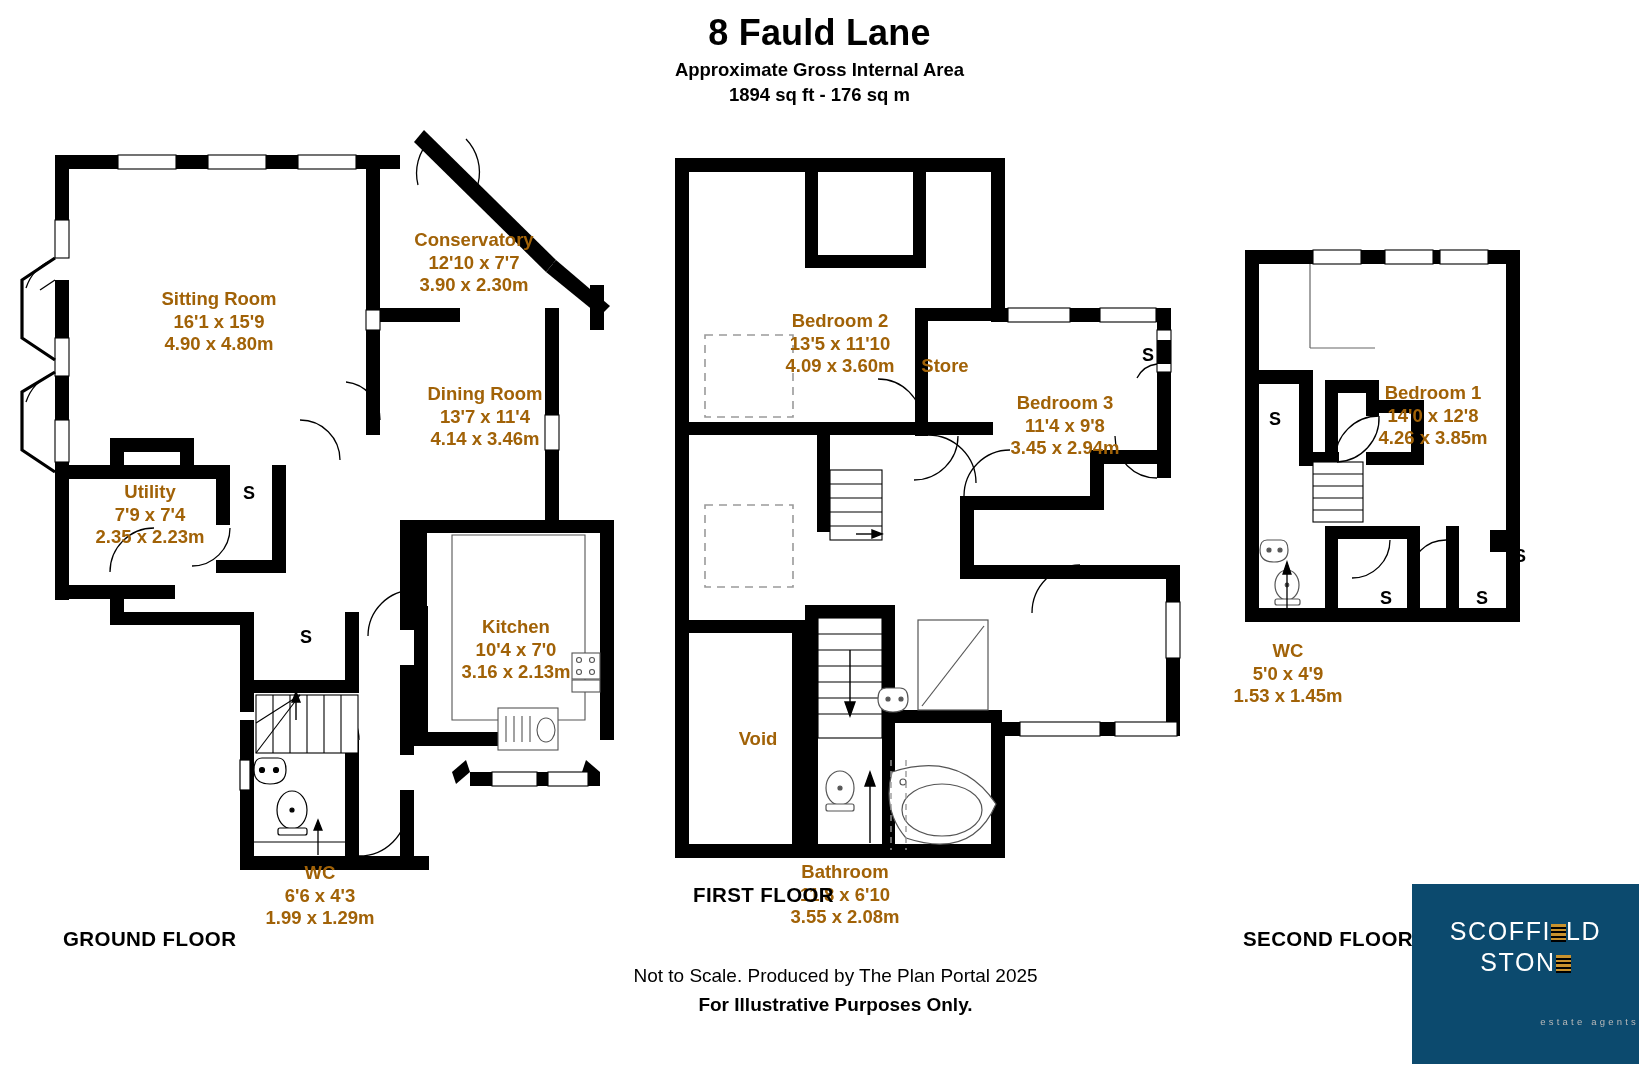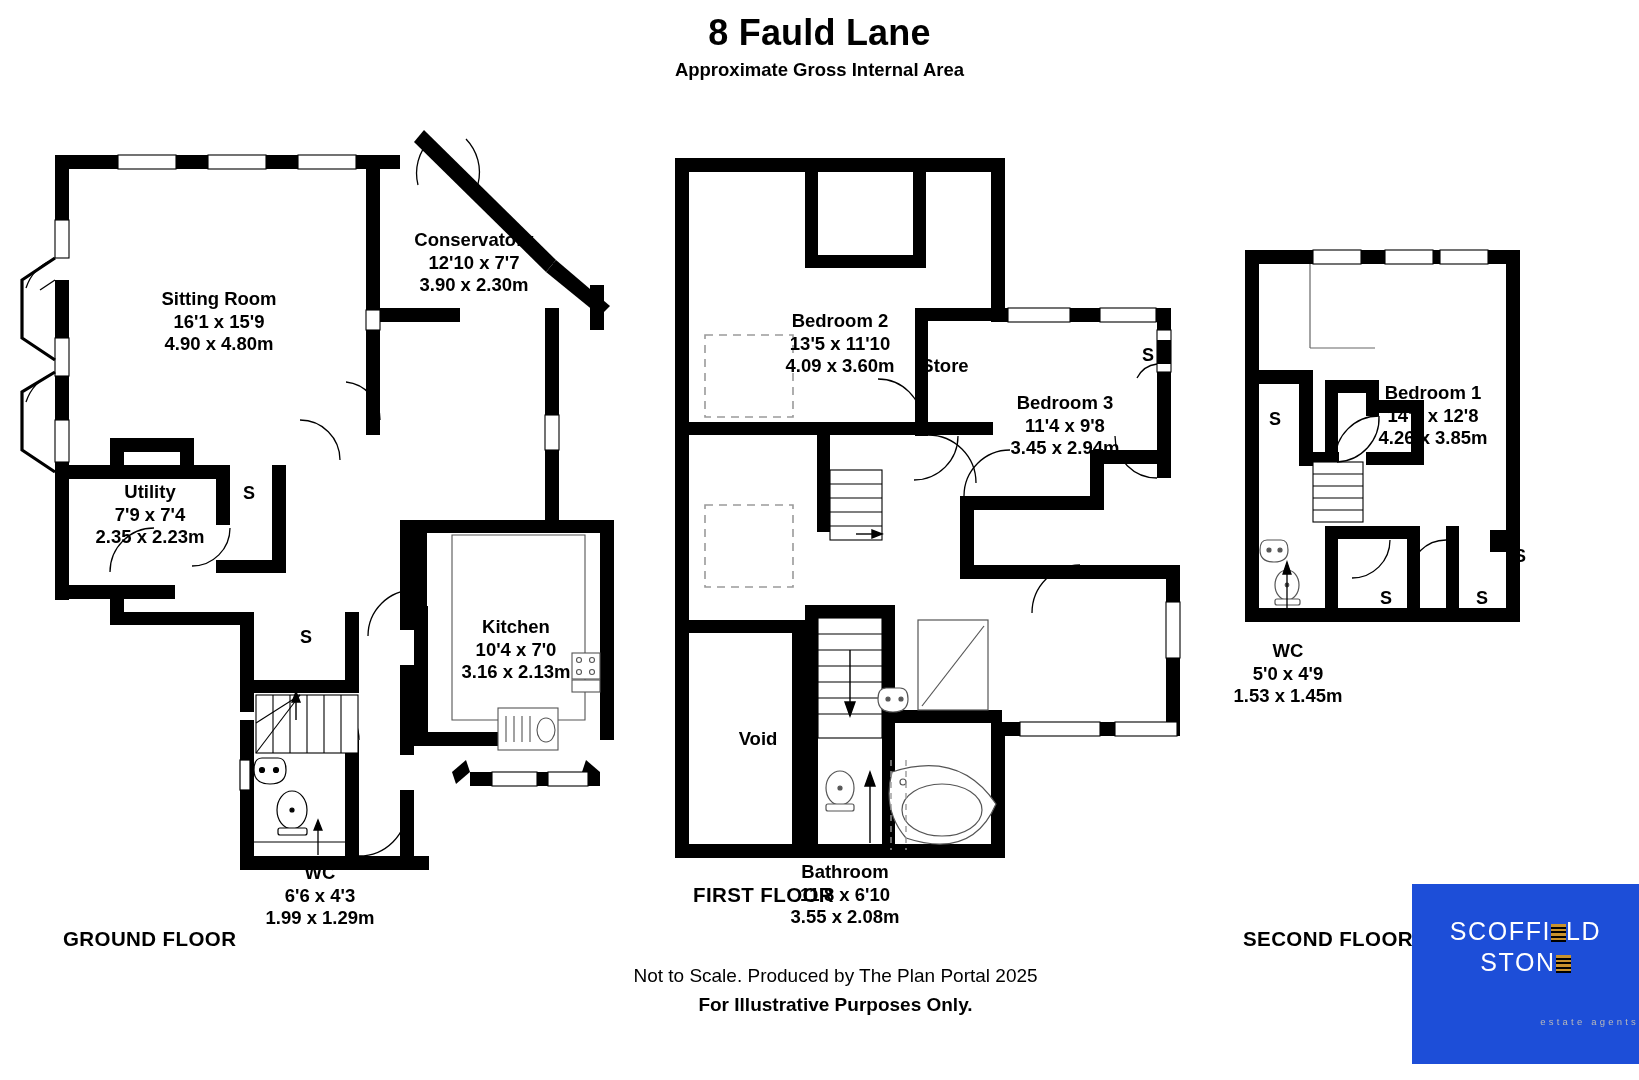--- a/index.html
+++ b/index.html
@@ -42,21 +42,21 @@
 
   
   .rlabel {
     position: absolute;
     text-align: center;
     font-size: 18.5px;
     font-weight: bold;
     line-height: 1.22;
     white-space: nowrap;
     transform: translateX(-50%);
-    color: #000000;
+    color: #a16207;
   }
   .rlabel .nm { display: block; }
   .rlabel .d1 { display: block; }
   .rlabel .d2 { display: block; }
   .slabel {
     position: absolute;
     font-size: 18px;
     font-weight: bold;
     transform: translate(-50%, -50%);
   }
@@ -81,21 +81,21 @@
   #footer .l1 { font-size: 19px; font-weight: normal; line-height: 1.5; }
   #footer .l2 { font-size: 19px; font-weight: bold; line-height: 1.5; }
 
   
   #logo {
     position: absolute;
     left: 1412px;
     top: 884px;
     width: 227px;
     height: 180px;
-    background: #1d4ed8;
+    background: #0c4a6e;
     overflow: hidden;
   }
   #logo .lg-wrap {
     position: absolute;
     left: 0; right: 0;
     top: 32px;
     text-align: center;
   }
   #logo .lg1, #logo .lg2 {
     color: #ffffff;
@@ -130,20 +130,21 @@
 </style>
 </head>
 <body>
 
 <div id="plan-root">
 
   <div id="title-block">
     <div class="addr">8 Fauld Lane</div>
     <div class="sub">
       <div>Approximate Gross Internal Area</div>
+      <div>1894 sq ft - 176 sq m</div>
     </div>
   </div>
 
   <svg class="abs" style="left:0px; top:120px;" width="680" height="760" viewBox="0 0 680 760">
     <g fill="#000" stroke="none">
 
       <rect x="55" y="35" width="345" height="14"></rect>
 
       <rect x="55" y="35" width="14" height="100"></rect>
 
@@ -320,20 +321,25 @@
     <span class="d1">16'1 x 15'9</span>
     <span class="d2">4.90 x 4.80m</span>
   </div>
 
   <div class="rlabel" style="left:474px; top:229px;">
     <span class="nm">Conservatory</span>
     <span class="d1">12'10 x 7'7</span>
     <span class="d2">3.90 x 2.30m</span>
   </div>
 
+  <div class="rlabel" style="left:485px; top:383px;">
+    <span class="nm">Dining Room</span>
+    <span class="d1">13'7 x 11'4</span>
+    <span class="d2">4.14 x 3.46m</span>
+  </div>
 
   <div class="rlabel" style="left:150px; top:481px;">
     <span class="nm">Utility</span>
     <span class="d1">7'9 x 7'4</span>
     <span class="d2">2.35 x 2.23m</span>
   </div>
 
   <div class="rlabel" style="left:516px; top:616px;">
     <span class="nm">Kitchen</span>
     <span class="d1">10'4 x 7'0</span>

